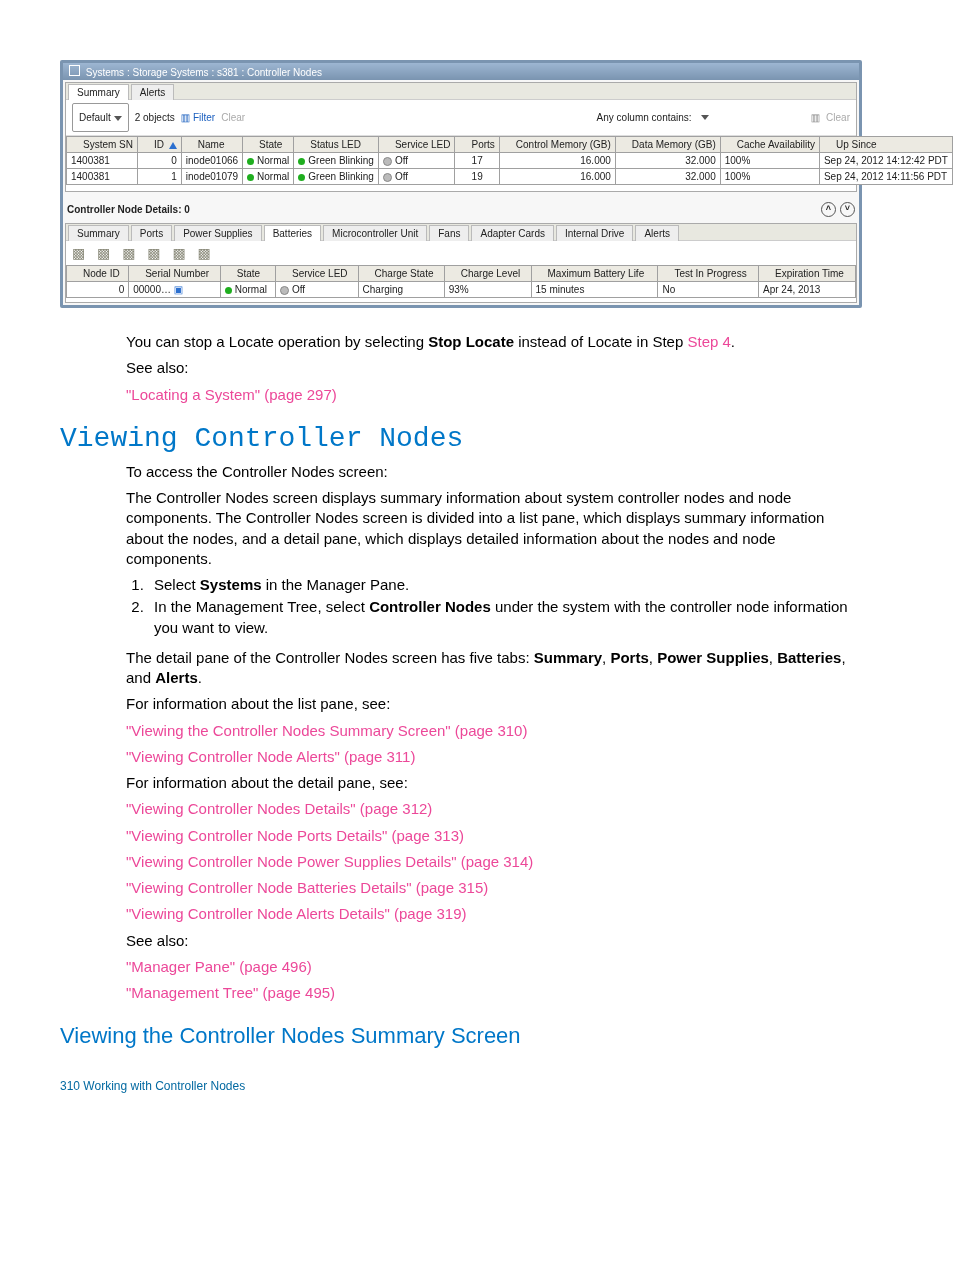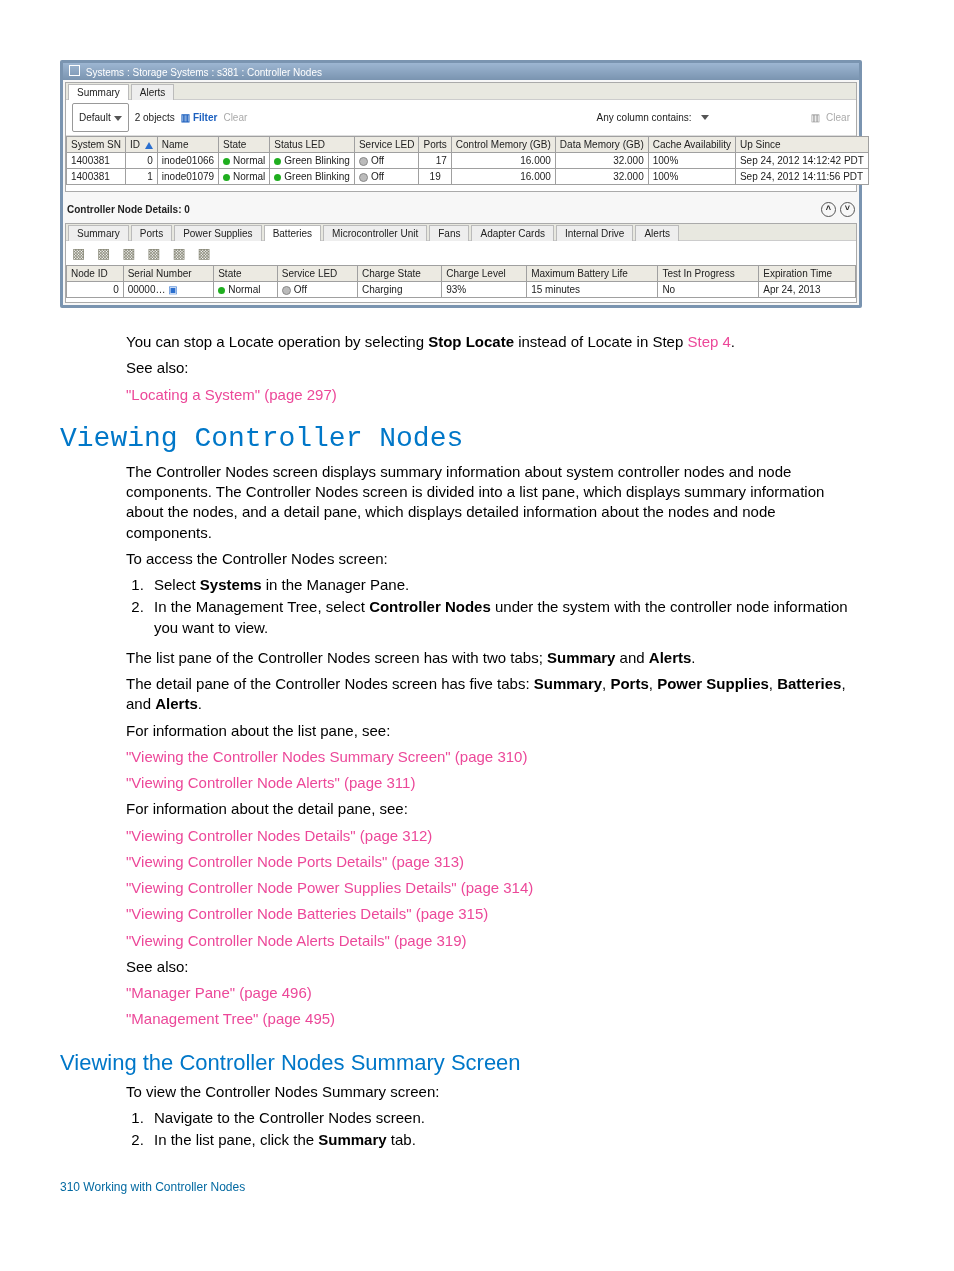--- a/index.html
+++ b/index.html
@@ -51,34 +51,34 @@
     display: flex;
     align-items: center;
     padding: 3px 6px;
     border-bottom: 1px solid #ddd;
     gap: 6px;
   }
   .ss-toolbar .spacer { flex: 1; }
   .pill {
     border: 1px solid #999; background: #fff; padding: 8px 6px; border-radius: 2px;
   }
-  .linkish { color: #1a5fbf; font-weight: bold; }
+  .linkish { color: #1a5fbf; }
   .ss-table {
     width: 100%;
     border-collapse: collapse;
     font-size: 10px;
   }
   .ss-table th, .ss-table td {
     border: 1px solid #a0a0a0;
     padding: 2px 4px;
     text-align: left;
     white-space: nowrap;
     background: #fff;
   }
-  .ss-table th { background: #eceae2; font-weight: normal; }
+  .ss-table th { background: #eceae2; font-weight: normal; padding-left: 16px; }
   .dot {
     display: inline-block;
     width: 7px; height: 7px;
     border-radius: 50%;
     vertical-align: middle;
     margin-right: 3px;
   }
   .dot.green { background: #1fae1f; }
   .dot.grey  { background: #bbb; border:1px solid #888; }
   .detail-title {
@@ -179,21 +179,21 @@
           <th>Cache Availability</th>
           <th>Up Since</th>
         </tr>
         <tr>
           <td>1400381</td>
           <td style="text-align:right">0</td>
           <td>inode01066</td>
           <td><span class="dot green"></span><span>Normal</span></td>
           <td><span class="dot green"></span><span>Green Blinking</span></td>
           <td><span class="dot grey"></span><span>Off</span></td>
-          <td style="text-align:right">17</td>
+          <td style="text-align:center">17</td>
           <td style="text-align:right">16.000</td>
           <td style="text-align:right">32.000</td>
           <td>100%</td>
           <td>Sep 24, 2012 14:12:42 PDT</td>
         </tr>
         <tr>
           <td>1400381</td>
           <td style="text-align:right">1</td>
           <td>inode01079</td>
           <td><span class="dot green"></span><span>Normal</span></td>
@@ -264,50 +264,40 @@
     <p>
       <span>You can stop a Locate operation by selecting </span><span class="bold">Stop Locate</span><span> instead of Locate in Step </span><a href="#">Step 4</a><span>.</span>
     </p>
     <p>See also:</p>
     <p><a href="#">"Locating a System" (page 297)</a></p>
   </div>
 
   <h1 class="section">Viewing Controller Nodes</h1>
 
   <div class="body-text">
+    <p>To access the Controller Nodes screen:</p>
     <p>The Controller Nodes screen displays summary information about system controller nodes and node components. The Controller Nodes screen is divided into a list pane, which displays summary information about the nodes, and a detail pane, which displays detailed information about the nodes and node components.</p>
-    <p>To access the Controller Nodes screen:</p>
     <ol class="steps">
       <li><span>Select </span><span class="bold">Systems</span><span> in the Manager Pane.</span></li>
       <li><span>In the Management Tree, select </span><span class="bold">Controller Nodes</span><span> under the system with the controller node information you want to view.</span></li>
     </ol>
-    <p>
-      <span>The list pane of the Controller Nodes screen has with two tabs; </span><span class="bold">Summary</span><span> and </span><span class="bold">Alerts</span><span>.</span>
-    </p>
     <p>
       <span>The detail pane of the Controller Nodes screen has five tabs: </span><span class="bold">Summary</span><span>, </span><span class="bold">Ports</span><span>, </span><span class="bold">Power Supplies</span><span>, </span><span class="bold">Batteries</span><span>, and </span><span class="bold">Alerts</span><span>.</span>
     </p>
     <p>For information about the list pane, see:</p>
     <p><a href="#">"Viewing the Controller Nodes Summary Screen" (page 310)</a></p>
     <p><a href="#">"Viewing Controller Node Alerts" (page 311)</a></p>
     <p>For information about the detail pane, see:</p>
     <p><a href="#">"Viewing Controller Nodes Details" (page 312)</a></p>
     <p><a href="#">"Viewing Controller Node Ports Details" (page 313)</a></p>
     <p><a href="#">"Viewing Controller Node Power Supplies Details" (page 314)</a></p>
     <p><a href="#">"Viewing Controller Node Batteries Details" (page 315)</a></p>
     <p><a href="#">"Viewing Controller Node Alerts Details" (page 319)</a></p>
     <p>See also:</p>
     <p><a href="#">"Manager Pane" (page 496)</a></p>
     <p><a href="#">"Management Tree" (page 495)</a></p>
   </div>
 
   <h2 class="subsection">Viewing the Controller Nodes Summary Screen</h2>
 
-  <div class="body-text">
-    <p>To view the Controller Nodes Summary screen:</p>
-    <ol class="steps">
-      <li>Navigate to the Controller Nodes screen.</li>
-      <li><span>In the list pane, click the </span><span class="bold">Summary</span><span> tab.</span></li>
-    </ol>
-  </div>
 
   <div class="footer">310   Working with Controller Nodes</div>
 </div>
 
 </body></html>

